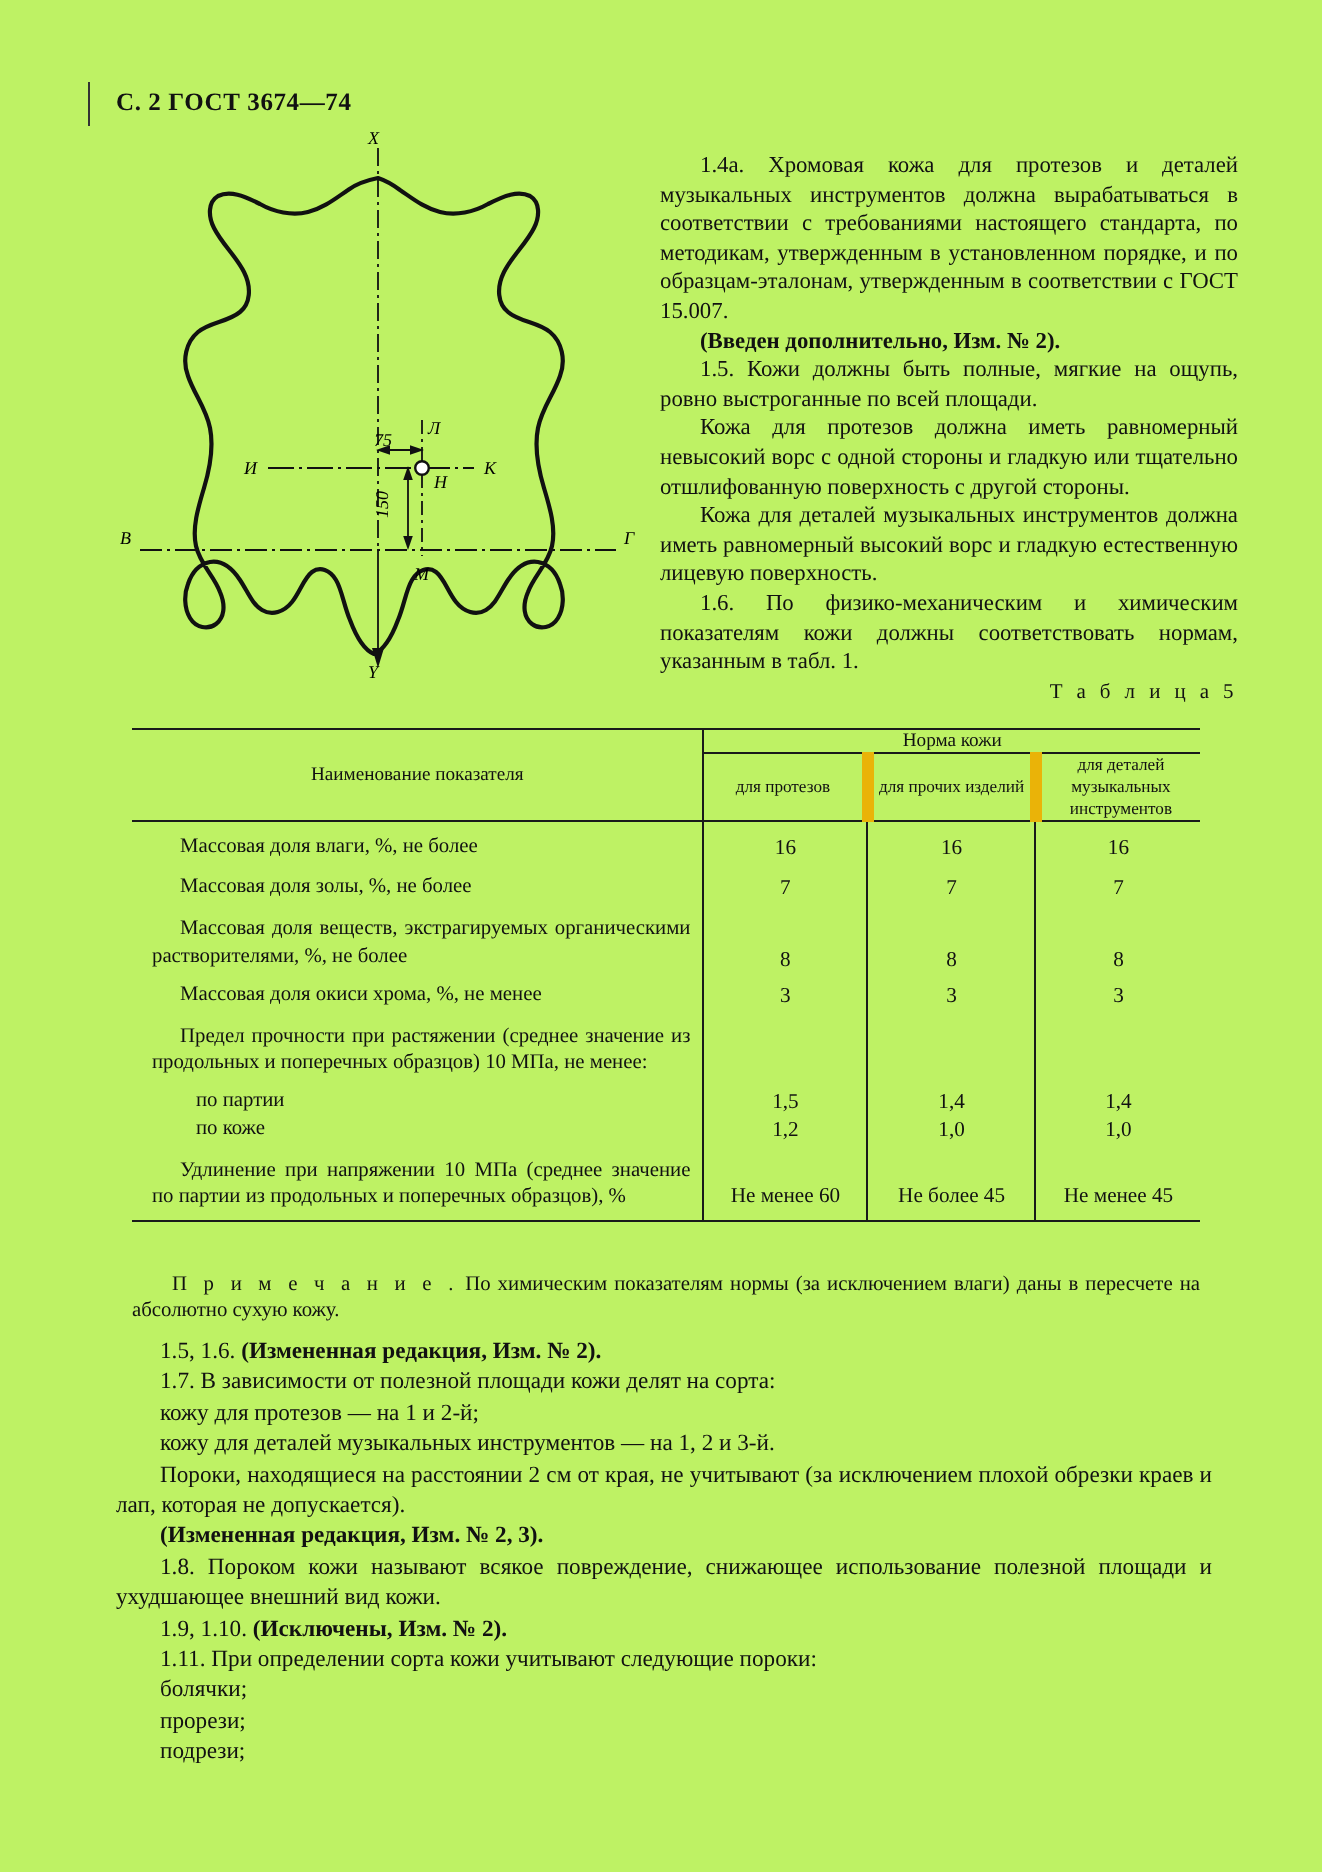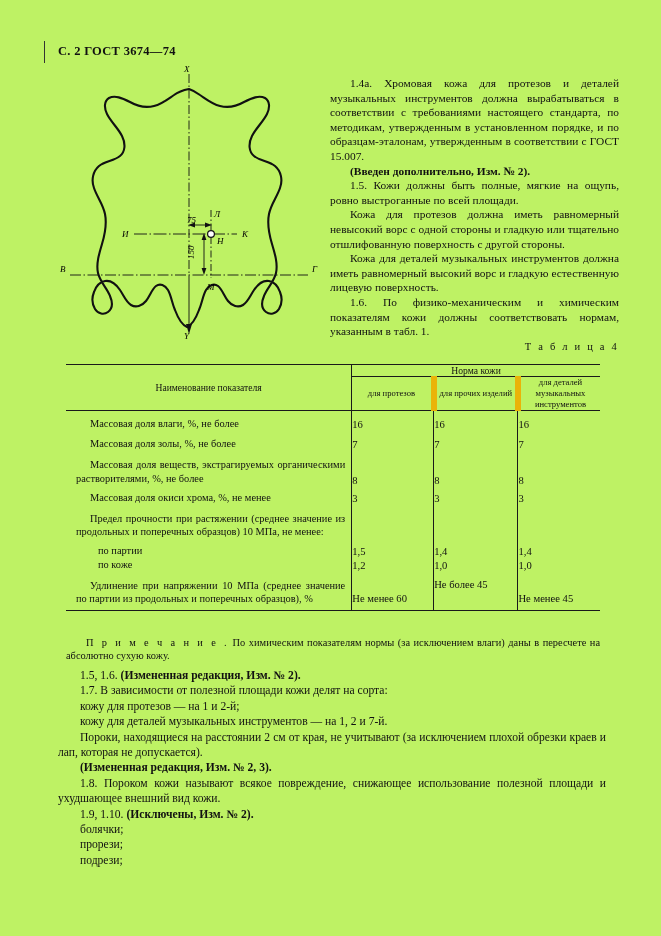--- a/index.html
+++ b/index.html
@@ -125,21 +125,21 @@
   tbody td.label {
     border-right: 1px solid #1a1a1a;
     font-size: 10.4px;
     line-height: 13.2px;
     padding: 2px 6px 2px 10px;
     text-align: justify;
   }
   tbody td.label .ind { text-indent: 14px; display: block; }
   tbody td.label .sub { padding-left: 22px; display: block; }
   tbody td.val {
-    text-align: left;
+    text-align: center;
     border-right: 1px solid #1a1a1a;
     font-size: 10.6px;
     line-height: 13.2px;
     width: 80px;
   }
   tbody td.val.last { border-right: 0; }
 
   
   .note {
     position: absolute;
@@ -285,21 +285,21 @@
     <div class="intro-col">
       <p class="ind">1.4а. Хромовая кожа для протезов и деталей музыкальных инструментов должна вырабатываться в соответствии с требованиями настоящего стандарта, по методикам, утвержденным в установленном порядке, и по образцам-эталонам, утвержденным в соответствии с ГОСТ 15.007.</p>
       <p class="bold">(Введен дополнительно, Изм. № 2).</p>
       <p class="ind">1.5. Кожи должны быть полные, мягкие на ощупь, ровно выстроганные по всей площади.</p>
       <p class="ind">Кожа для протезов должна иметь равномерный невысокий ворс с одной стороны и гладкую или тщательно отшлифованную поверхность с другой стороны.</p>
       <p class="ind">Кожа для деталей музыкальных инструментов должна иметь равномерный высокий ворс и гладкую естественную лицевую поверхность.</p>
       <p class="ind">1.6. По физико-механическим и химическим показателям кожи должны соответствовать нормам, указанным в табл. 1.</p>
     </div>
   </div>
 
-  <div class="table-caption">Т а б л и ц а  4</div>
+  <div class="table-caption">Т а б л и ц а  5</div>
 
   <table class="norms">
     <thead>
       <tr class="rule-top">
         <td class="hdr-name" rowspan="2">Наименование показателя</td>
         <td class="hdr-norm-top" colspan="3">Норма кожи</td>
       </tr>
       <tr class="rule-bot">
         <td class="hdr-sub">для протезов</td>
         <td class="hdr-sub">для прочих изделий</td>
@@ -363,37 +363,38 @@
         <td class="val last" style="padding-top:4px">
           <span>1,4</span><br>
           <span>1,0</span>
         </td>
       </tr>
       <tr class="rule-bot">
         <td class="label" style="padding-top:6px;padding-bottom:5px">
             <span class="ind">Удлинение при напряжении 10 МПа (среднее значение по партии из продольных и поперечных образцов), %</span>
           </td>
         <td class="val" style="vertical-align:bottom;padding-bottom:5px">Не менее 60</td>
-        <td class="val" style="vertical-align:bottom;padding-bottom:19px">Не более 45</td>
+        <td class="val" style="vertical-align:bottom;padding-bottom:5px">Не более 45</td>
         <td class="val last" style="vertical-align:bottom;padding-bottom:5px">Не менее 45</td>
       </tr>
     </tbody>
   </table>
 
   <div class="note">
     <span class="spaced">П р и м е ч а н и е .</span><span> По химическим показателям нормы (за исключением влаги) даны в пересчете на абсолютно сухую кожу.</span>
   </div>
 
   <div class="body-text">
     <p class="ind"><span>1.5, 1.6. </span><b>(Измененная редакция, Изм. № 2).</b></p>
     <p class="ind">1.7. В зависимости от полезной площади кожи делят на сорта:</p>
     <p class="ind">кожу для протезов — на 1 и 2-й;</p>
-    <p class="ind">кожу для деталей музыкальных инструментов — на 1, 2 и 7-й.</p>
+    <p class="ind">кожу для деталей музыкальных инструментов — на 1, 2 и 3-й.</p>
     <p class="ind">Пороки, находящиеся на расстоянии 2 см от края, не учитывают (за исключением плохой обрезки краев и лап, которая не допускается).</p>
     <p class="ind"><b>(Измененная редакция, Изм. № 2, 3).</b></p>
     <p class="ind">1.8. Пороком кожи называют всякое повреждение, снижающее использование полезной площади и ухудшающее внешний вид кожи.</p>
     <p class="ind"><span>1.9, 1.10. </span><b>(Исключены, Изм. № 2).</b></p>
+    <p class="ind">1.11. При определении сорта кожи учитывают следующие пороки:</p>
     <p class="ind">болячки;</p>
     <p class="ind">прорези;</p>
     <p class="ind">подрези;</p>
   </div>
 
 </div>
 
 </body></html>

